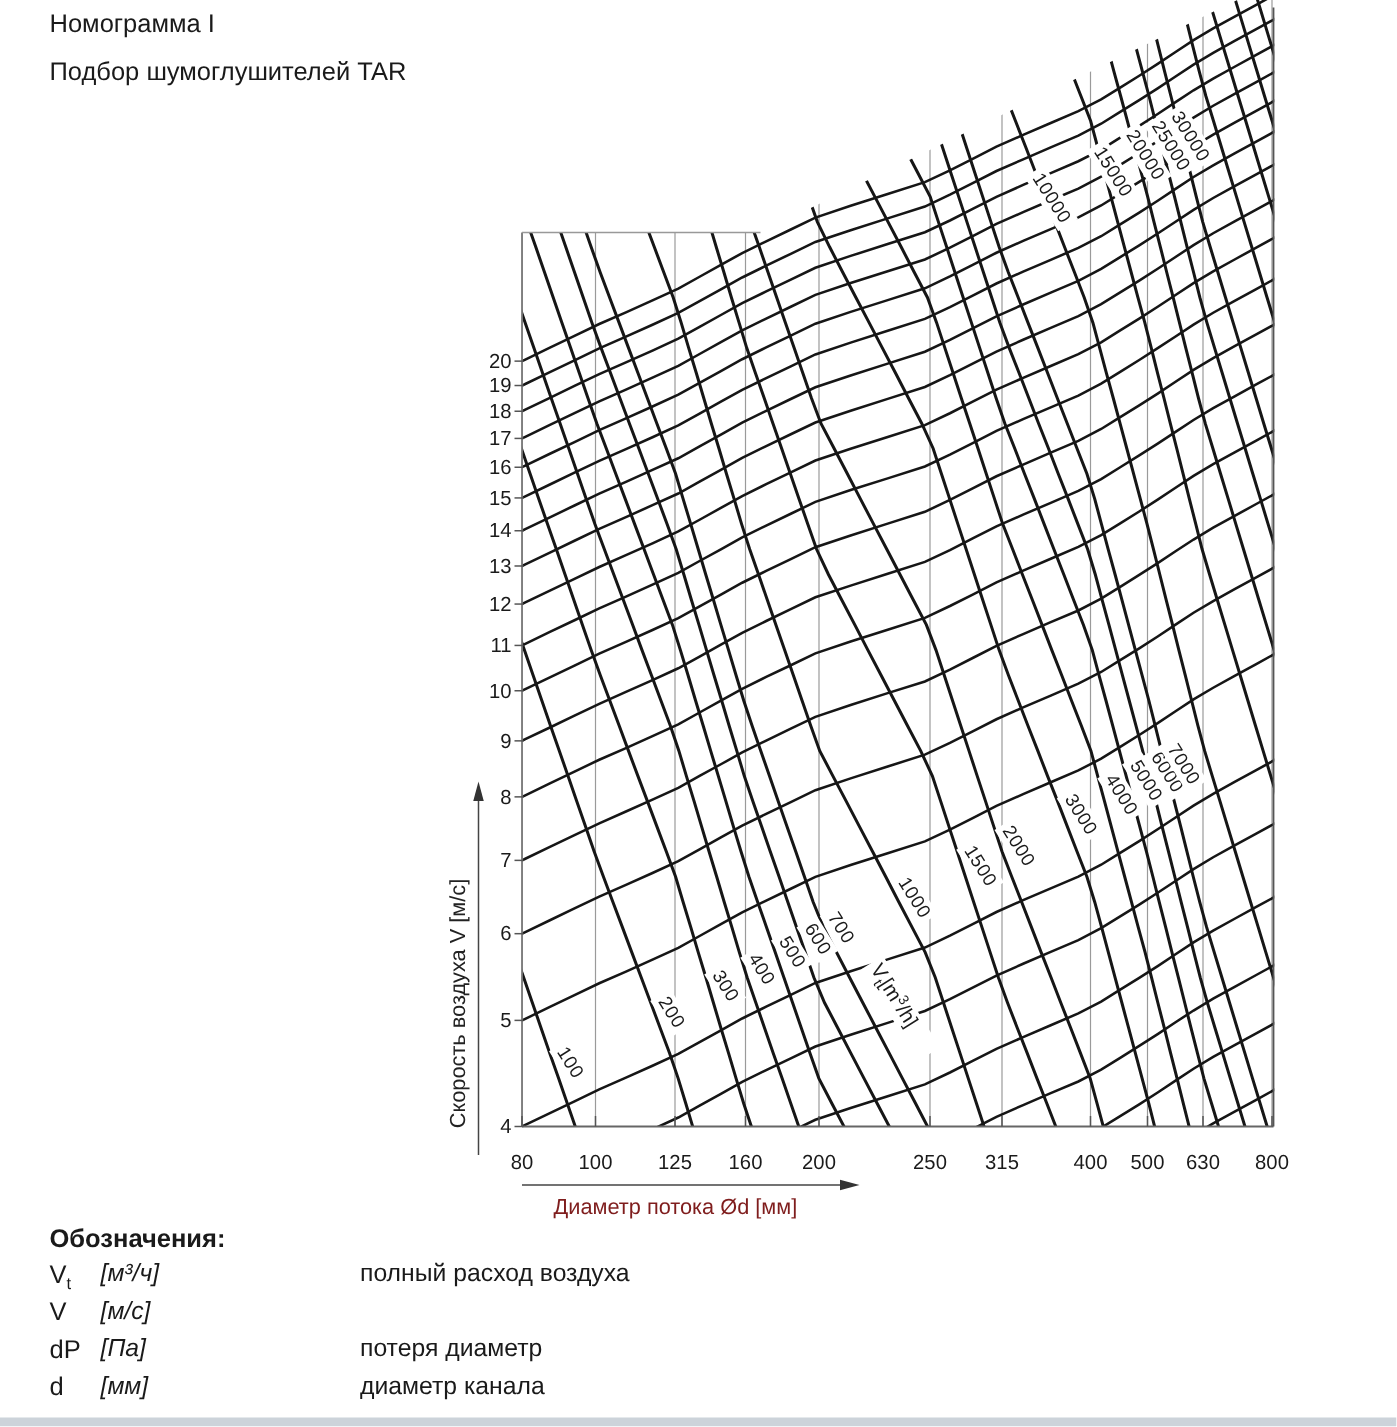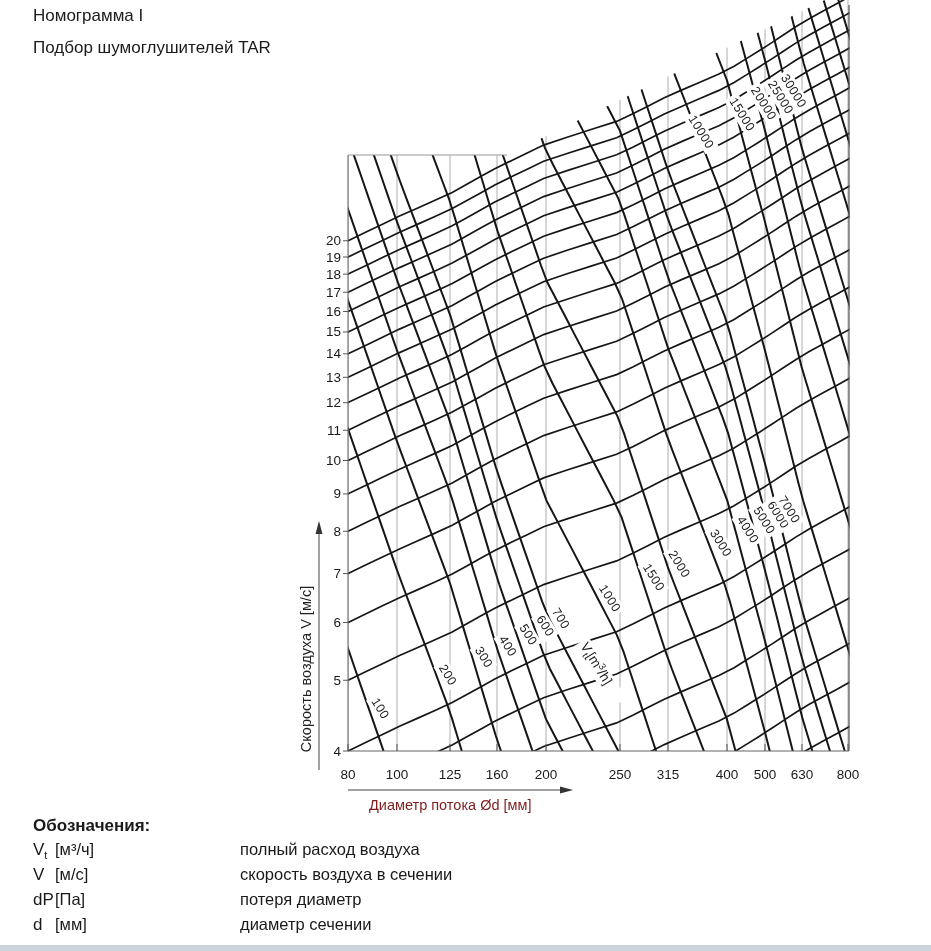--- a/index.html
+++ b/index.html
@@ -9,21 +9,21 @@
   #chart-svg{position:absolute;left:0;top:0;}
   .page-title{left:33px;top:6px;font-size:17px;font-weight:normal;}
   .page-subtitle{left:33px;top:38px;font-size:17px;}
   .y-caption{left:306px;top:669px;transform:translate(-50%,-50%) rotate(-90deg);
              font-size:14.5px;color:#222;}
   .x-caption{left:357px;top:797px;font-size:14.5px;color:#7f1d1d;margin-left:12px;}
   .legend-heading{left:33px;top:816px;font-size:17px;font-weight:bold;}
   .lrow{position:absolute;left:0;width:931px;height:25px;font-size:16.5px;}
   .lsym{position:absolute;left:33px;font-size:17px;}
   .lsym sub{font-size:11px;}
-  .lunit{position:absolute;left:55px;}
+  .lunit{position:absolute;left:67px;font-style:italic;}
   .ldesc{position:absolute;left:240px;}
   .bottom-divider{position:absolute;left:0;top:945px;width:931px;height:6px;}
 </style>
 </head>
 <body>
 
 <svg id="chart-svg" width="931" height="951">
     <defs>
       <clipPath id="chartclip">
         <polygon points="348,155 507,155 831,-3 849.5,-3 849.5,751 348,751"></polygon>
@@ -247,26 +247,25 @@
 <div class="abs legend-heading">Обозначения:</div>
 
 <div class="lrow" style="top:840px">
   <span class="lsym"><span>V</span><sub>t</sub></span>
   <span class="lunit">[м³/ч]</span>
   <span class="ldesc">полный расход воздуха</span>
 </div>
 <div class="lrow" style="top:865px">
   <span class="lsym"><span>V</span><sub></sub></span>
   <span class="lunit">[м/с]</span>
-  <span class="ldesc">скорость воздуха в сечении</span>
 </div>
 <div class="lrow" style="top:890px">
   <span class="lsym"><span>dP</span><sub></sub></span>
   <span class="lunit">[Па]</span>
   <span class="ldesc">потеря диаметр</span>
 </div>
 <div class="lrow" style="top:915px">
   <span class="lsym"><span>d</span><sub></sub></span>
   <span class="lunit">[мм]</span>
-  <span class="ldesc">диаметр сечении</span>
+  <span class="ldesc">диаметр канала</span>
 </div>
 
 <div class="bottom-divider" style="background: rgb(204, 211, 218);"></div>
 
 </body></html>

